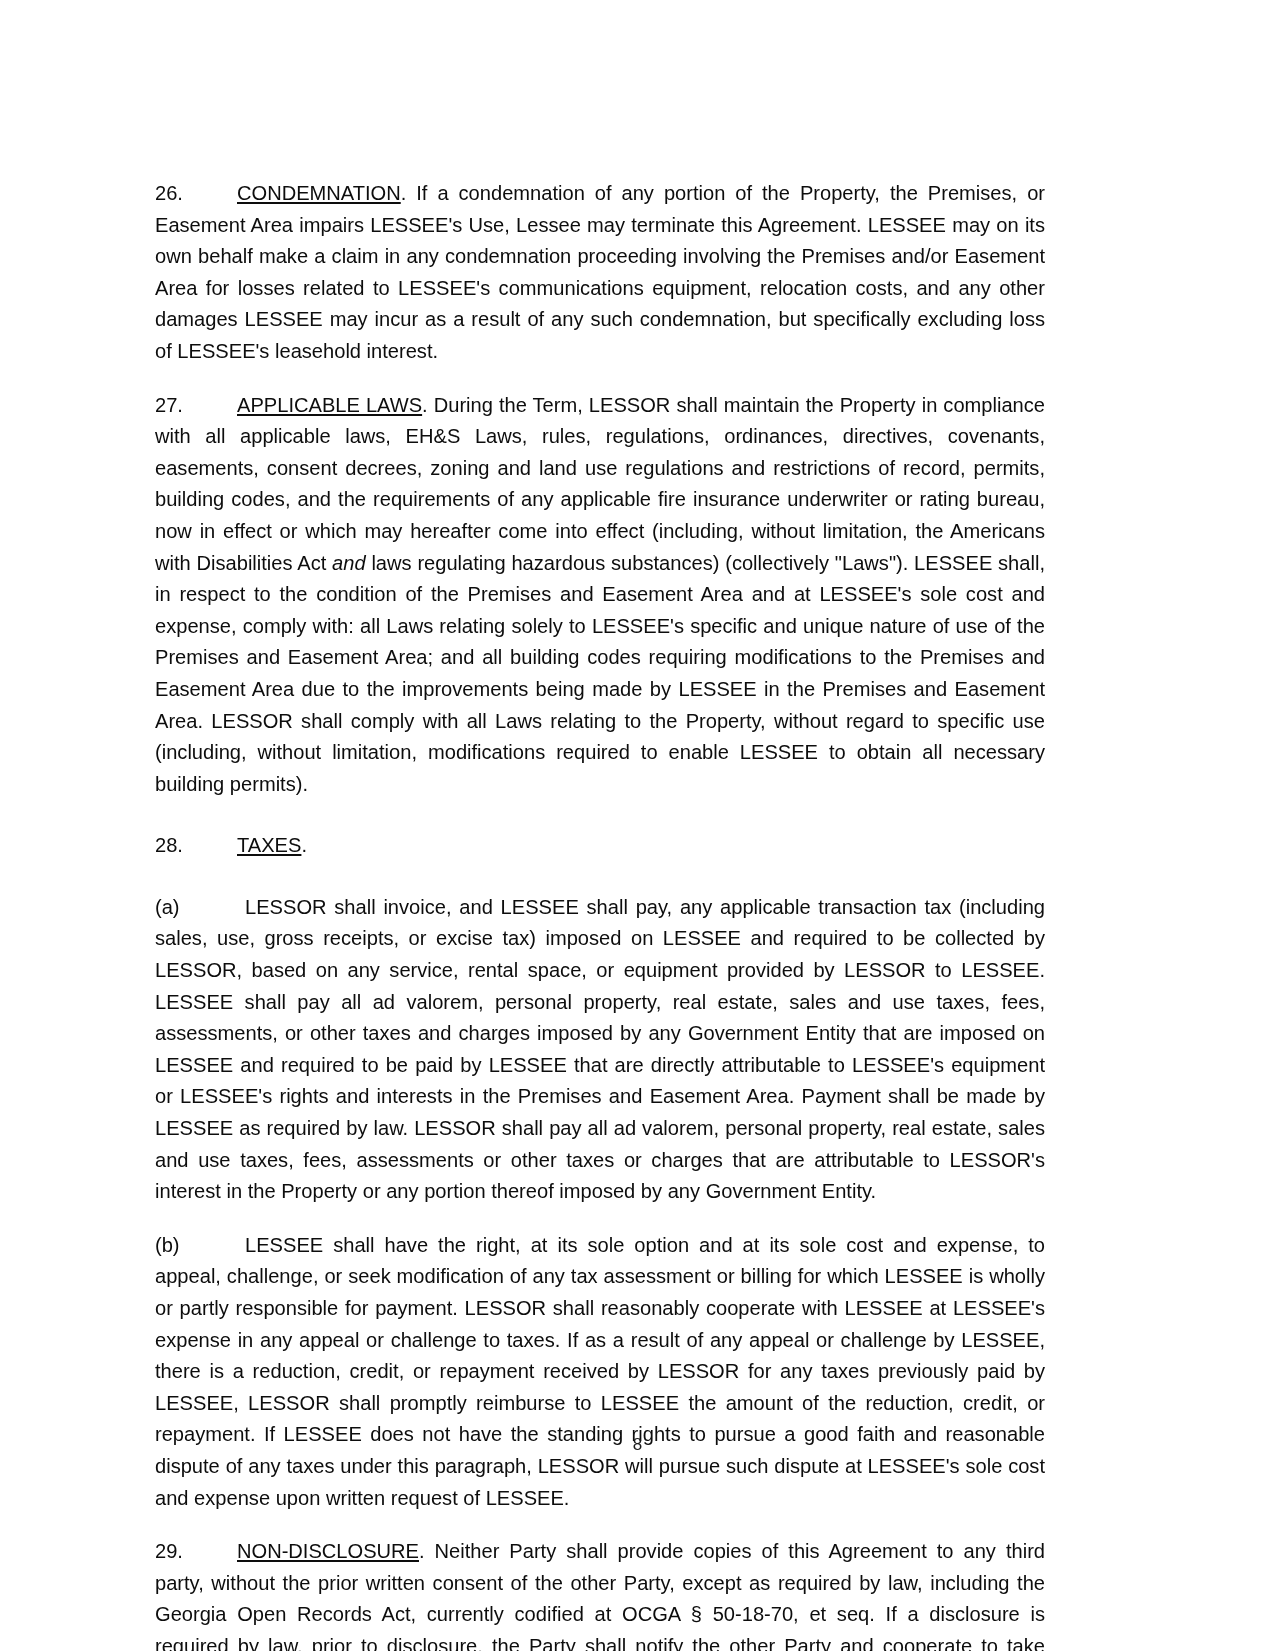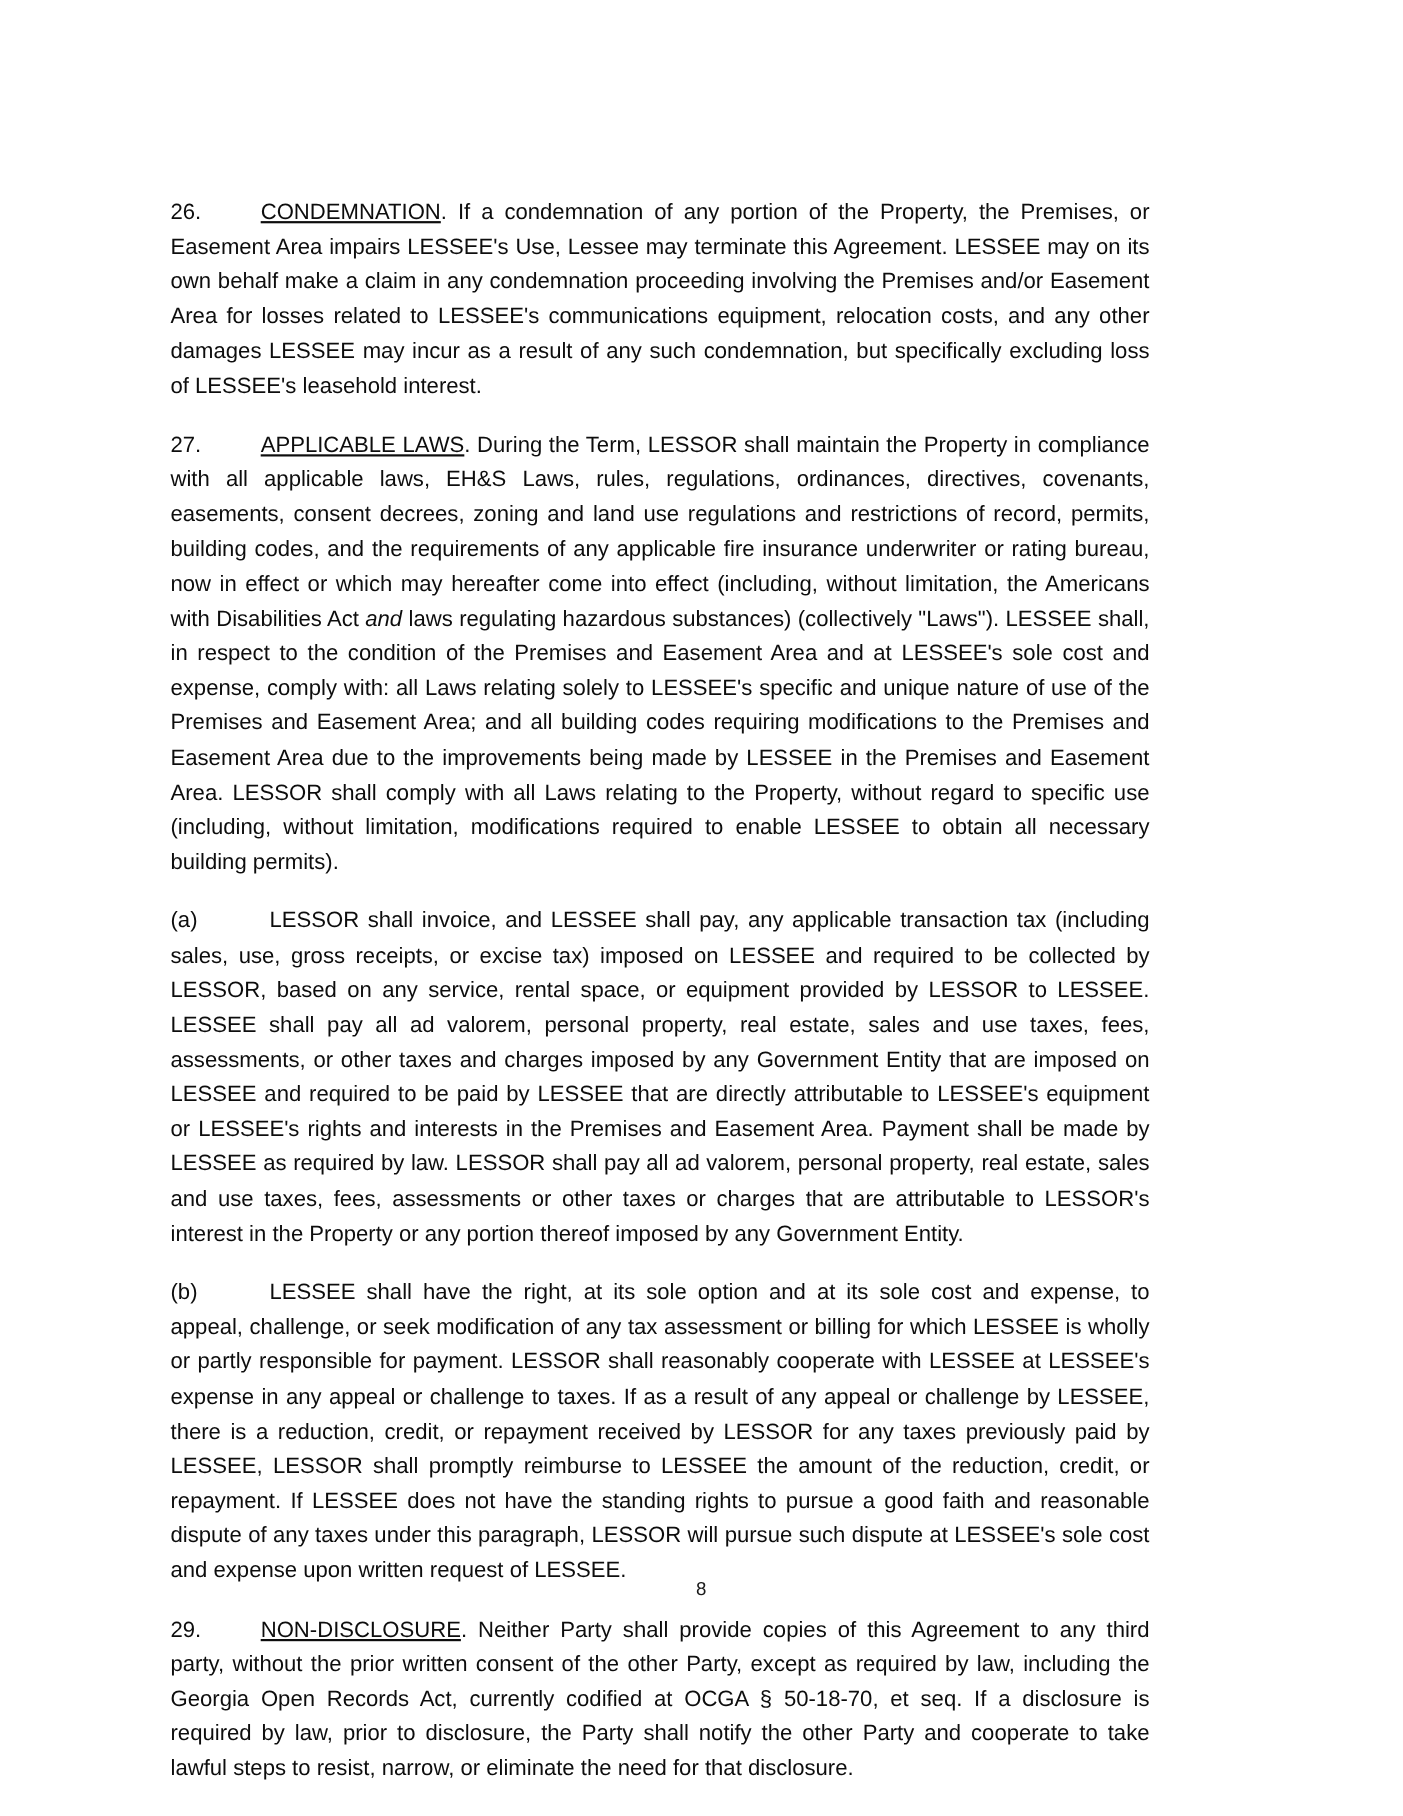--- a/index.html
+++ b/index.html
@@ -70,20 +70,21 @@
 </head>
 <body>
 
 <div class="page">
   <div class="content">
 
     <p class="para"><span class="num-lead">26.</span><span class="hd">CONDEMNATION</span><span>.  If a condemnation of any portion of the Property, the Premises, or Easement Area impairs LESSEE's Use, Lessee may terminate this Agreement. LESSEE may on its own behalf make a claim in any condemnation proceeding involving the Premises and/or Easement Area for losses related to LESSEE's communications equipment, relocation costs, and any other damages LESSEE may incur as a result of any such condemnation, but specifically excluding loss of LESSEE's leasehold interest.</span></p>
 
     <p class="para"><span class="num-lead">27.</span><span class="hd">APPLICABLE LAWS</span><span>.  During the Term, LESSOR shall maintain the Property in compliance with all applicable laws, EH&amp;S Laws, rules, regulations, ordinances, directives, covenants, easements, consent decrees, zoning and land use regulations and restrictions of record, permits, building codes, and the requirements of any applicable fire insurance underwriter or rating bureau, now in effect or which may hereafter come into effect (including, without limitation, the Americans with Disabilities Act </span><em class="it">and</em><span> laws regulating hazardous substances) (collectively "</span><strong class="bd">Laws</strong><span>").  LESSEE shall, in respect to the condition of the Premises and Easement Area and at LESSEE's sole cost and expense, comply with: all Laws relating solely to LESSEE's specific and unique nature of use of the Premises and Easement Area; and all building codes requiring modifications to the Premises and Easement Area due to the improvements being made by LESSEE in the Premises and Easement Area. LESSOR shall comply with all Laws relating to the Property, without regard to specific use (including, without limitation, modifications required to enable LESSEE to obtain all necessary building permits).</span></p>
 
+    <p class="para gap-lg"><span class="num-lead">28.</span><span class="hd">TAXES</span><span>.</span></p>
 
     <p class="para sec28-body"><span class="sub-label">(a)</span><span>LESSOR shall invoice, and LESSEE shall pay, any applicable transaction tax (including sales, use, gross receipts, or excise tax) imposed on LESSEE and required to be collected by LESSOR, based on any service, rental space, or equipment provided by LESSOR to LESSEE.  LESSEE shall pay all ad valorem, personal property, real estate, sales and use taxes, fees, assessments, or other taxes and charges imposed by any Government Entity that are imposed on LESSEE and required to be paid by LESSEE that are directly attributable to LESSEE's equipment or LESSEE's rights and interests in the Premises and Easement Area.  Payment shall be made by LESSEE as required by law.  LESSOR shall pay all ad valorem, personal property, real estate, sales and use taxes, fees, assessments or other taxes or charges that are attributable to LESSOR's interest in the Property or any portion thereof imposed by any Government Entity.</span></p>
 
     <p class="para sec28-body"><span class="sub-label">(b)</span><span>LESSEE shall have the right, at its sole option and at its sole cost and expense, to appeal, challenge, or seek modification of any tax assessment or billing for which LESSEE is wholly or partly responsible for payment.  LESSOR shall reasonably cooperate with LESSEE at LESSEE's expense in any appeal or challenge to taxes.  If as a result of any appeal or challenge by LESSEE, there is a reduction, credit, or repayment received by LESSOR for any taxes previously paid by LESSEE, LESSOR shall promptly reimburse to LESSEE the amount of the reduction, credit, or repayment.  If LESSEE does not have the standing rights to pursue a good faith and reasonable dispute of any taxes under this paragraph, LESSOR will pursue such dispute at LESSEE's sole cost and expense upon written request of LESSEE.</span></p>
 
     <p class="para sec29"><span class="num-lead">29.</span><span class="hd">NON-DISCLOSURE</span><span>.  Neither Party shall provide copies of this Agreement to any third party, without the prior written consent of the other Party, except as required by law, including the Georgia Open Records Act, currently codified at OCGA § 50-18-70, et seq.  If a disclosure is required by law, prior to disclosure, the Party shall notify the other Party and cooperate to take lawful steps to resist, narrow, or eliminate the need for that disclosure.</span></p>
 
   </div>
 
   <div class="pagenum">8</div>

